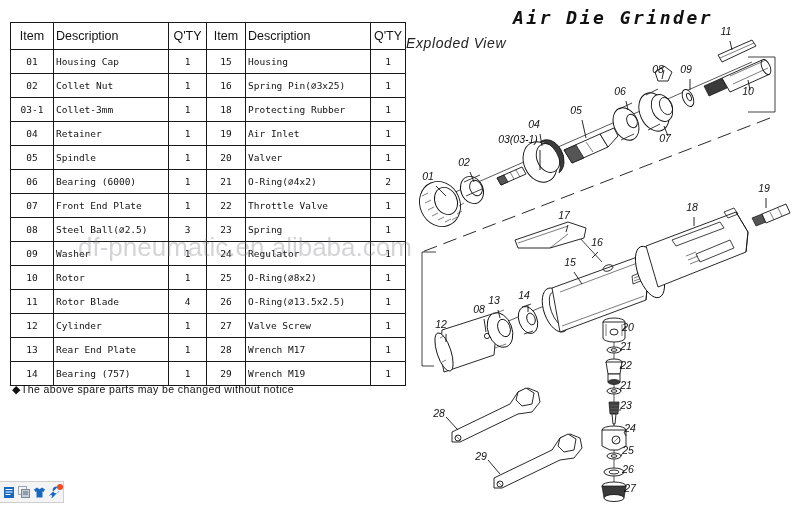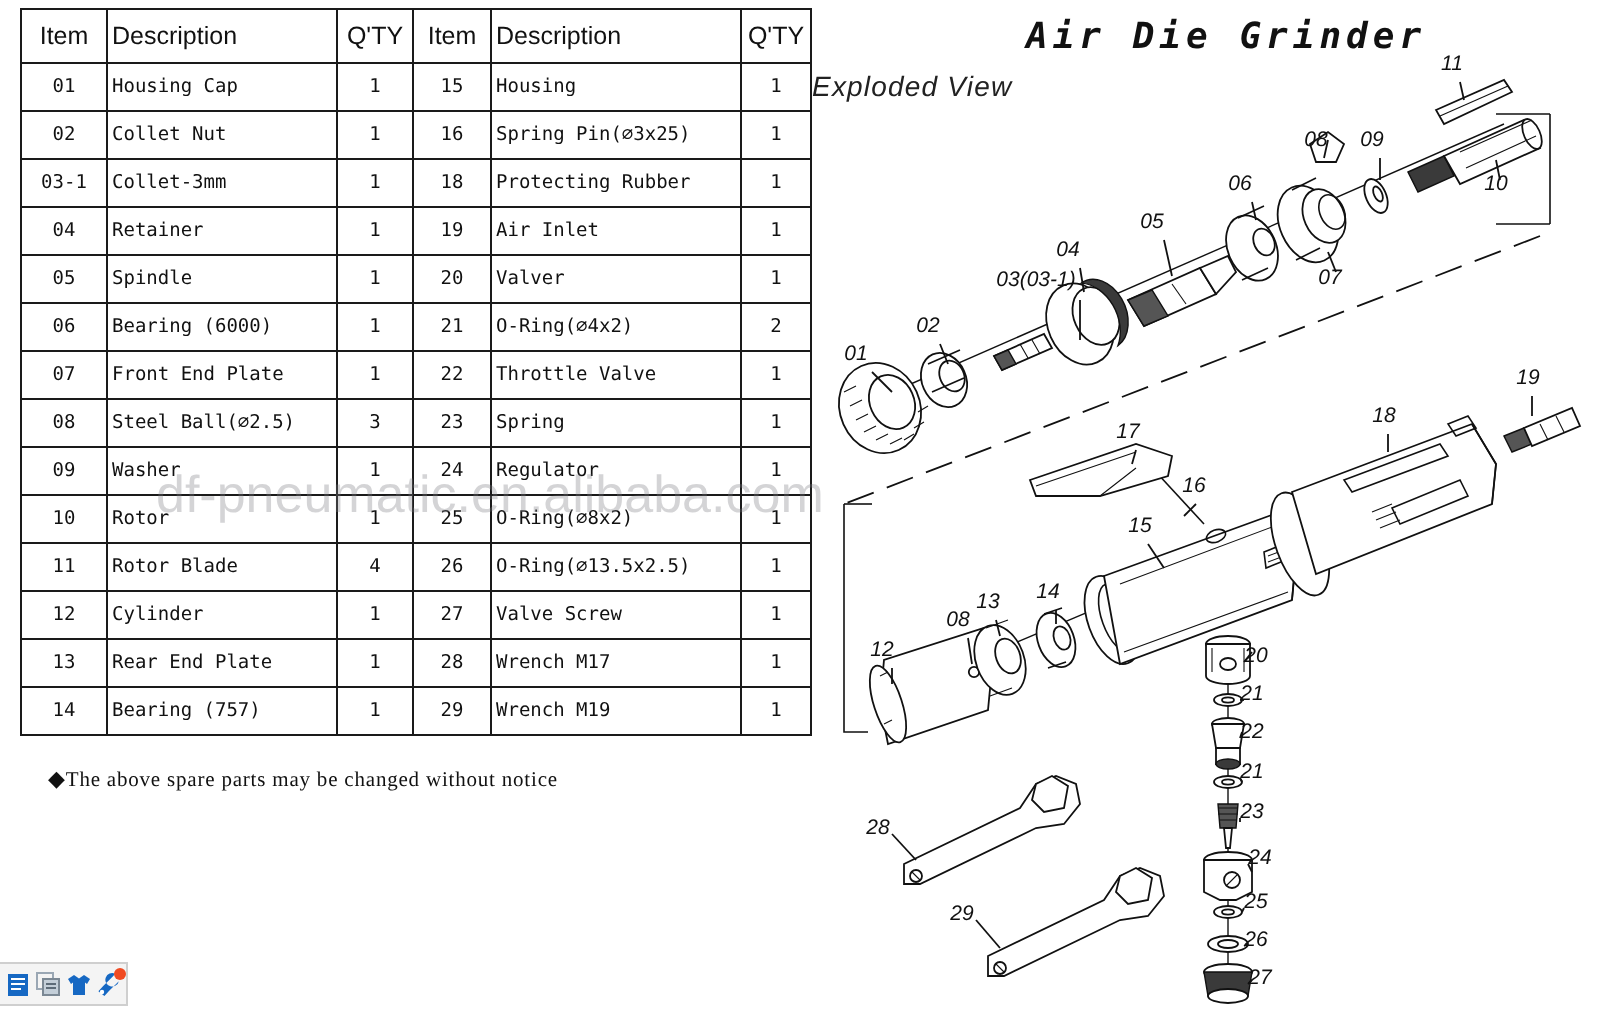--- a/index.html
+++ b/index.html
@@ -8,21 +8,21 @@
     background:#ffffff;
     font-family:"DejaVu Sans Mono", monospace;
     position:relative;
     overflow:hidden;
   }
   
   #parts-panel{
     position:absolute;left:0;top:0;width:400px;height:507px;
   }
   table.parts{
-    position:absolute;left:10px;top:4px;
+    position:absolute;left:10px;top:22px;
     width:381px;
     border-collapse:collapse;
     table-layout:fixed;
     background:transparent;
     padding-left:33px;
   }
   table.parts th, table.parts td{
     border:1px solid #1a1a1a;
     font-size:9.5px;
     color:#111;
@@ -41,23 +41,23 @@
   }
   .c-item{width:38px;text-align:center;}
   .c-desc{width:110px;text-align:left;padding-left:6px;}
   .c-qty{width:33px;text-align:center;}
   .c-item2{width:34px;text-align:center;}
   .c-desc2{width:120px;text-align:left;padding-left:6px;}
   .c-qty2{width:30px;text-align:center;}
   td.c-item,td.c-item2{font-size:10px;}
   td.c-qty,td.c-qty2{font-size:10px;}
   .footnote{
-    position:absolute;left:24px;top:383px;
+    position:absolute;left:12px;top:383px;
     font-size:10.5px;color:#111;
-    font-family:Liberation Serif, serif;
+    font-family:Liberation Sans, sans-serif;
     letter-spacing:0.4px;
     white-space:nowrap;
   }
   .footnote .diamond{font-size:11px;}
 
   
   #drawing-panel{
     position:absolute;left:400px;top:0;width:400px;height:507px;font-style:italic;
   }
   #drawing-svg{display:block;}

